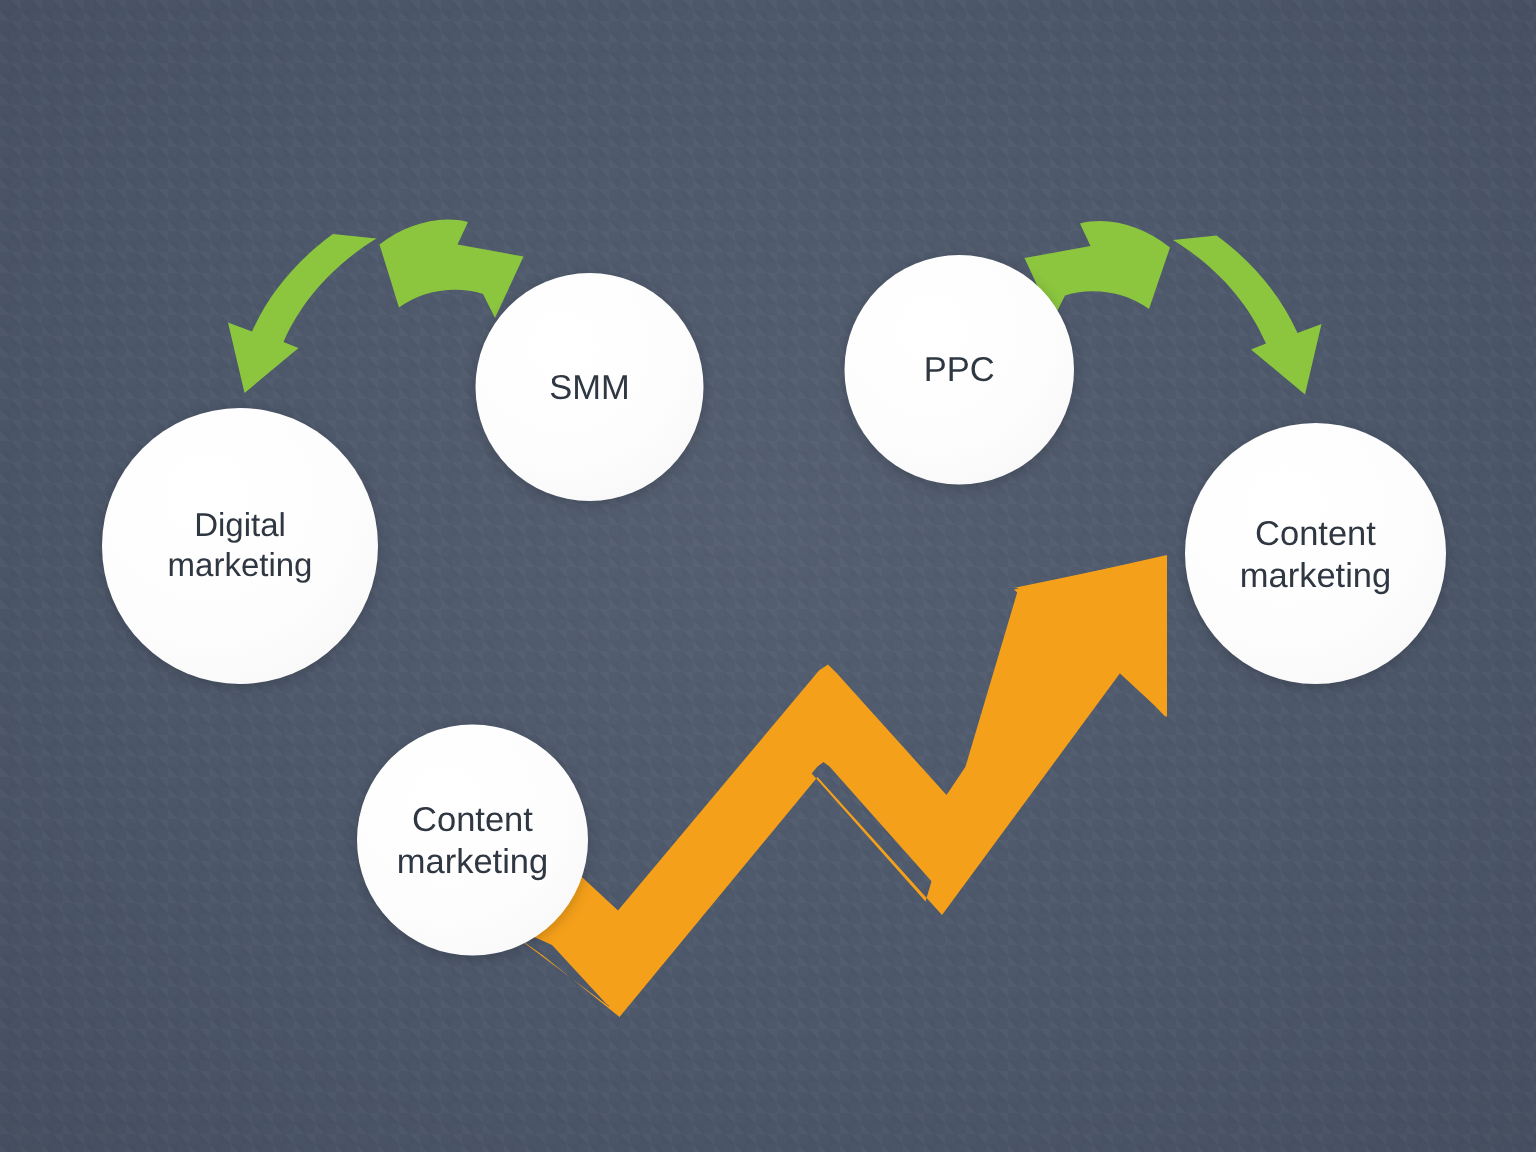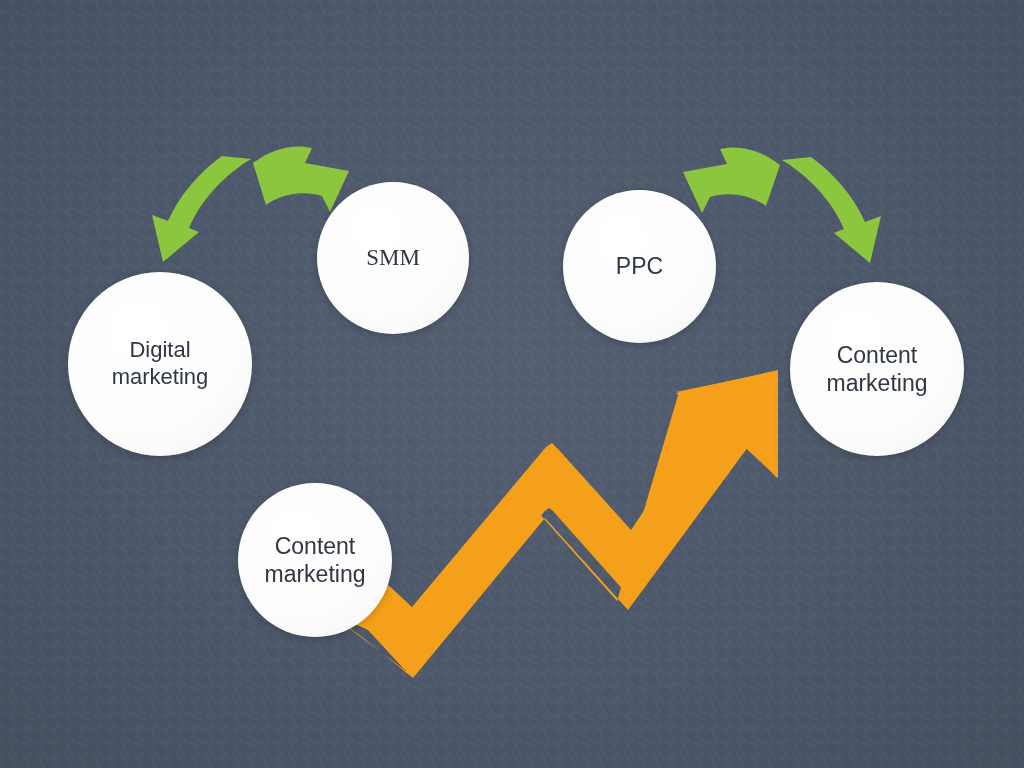--- a/index.html
+++ b/index.html
@@ -62,21 +62,21 @@
   }
   .node-label {
     display: block;
     padding: 0 8px;
     white-space: pre-line;
     text-shadow: 0 1px 0 rgba(255,255,255,.6);
   }
   
   #node-digital      { left: 68px;  top: 272px; width: 184px; height: 184px; font-size: 22px; }
   #node-smm          { left: 317px; top: 182px; width: 152px; height: 152px; font-size: 23px; }
-  #node-ppc          { left: 563px; top: 190px; width: 153px; height: 153px; font-size: 23px; }
+  #node-ppc          { left: 563px; top: 170px; width: 153px; height: 153px; font-size: 23px; }
   #node-content-right{ left: 790px; top: 282px; width: 174px; height: 174px; font-size: 23px; }
   #node-content-bottom{left: 238px; top: 483px; width: 154px; height: 154px; font-size: 23px; }
 </style>
 </head>
 <body>
 
 <div id="stage" style="background: rgb(77, 88, 107);">
 
   <div id="bg-texture"></div>
   <div id="bg-vignette"></div>
@@ -173,21 +173,21 @@
     </g>
   </svg>
 
   <div id="nodes-layer">
 
     <div class="node" id="node-digital" style="color: rgb(47, 55, 66);">
       <span class="node-label">Digital
 marketing</span>
     </div>
 
-    <div class="node" id="node-smm" style="color: rgb(47, 55, 66); font-family: Liberation Serif, serif;">
+    <div class="node" id="node-smm" style="color: rgb(47, 55, 66);">
       <span class="node-label">SMM</span>
     </div>
 
     <div class="node" id="node-ppc" style="color: rgb(47, 55, 66);">
       <span class="node-label">PPC</span>
     </div>
 
     <div class="node" id="node-content-right" style="color: rgb(47, 55, 66);">
       <span class="node-label">Content
 marketing</span>

